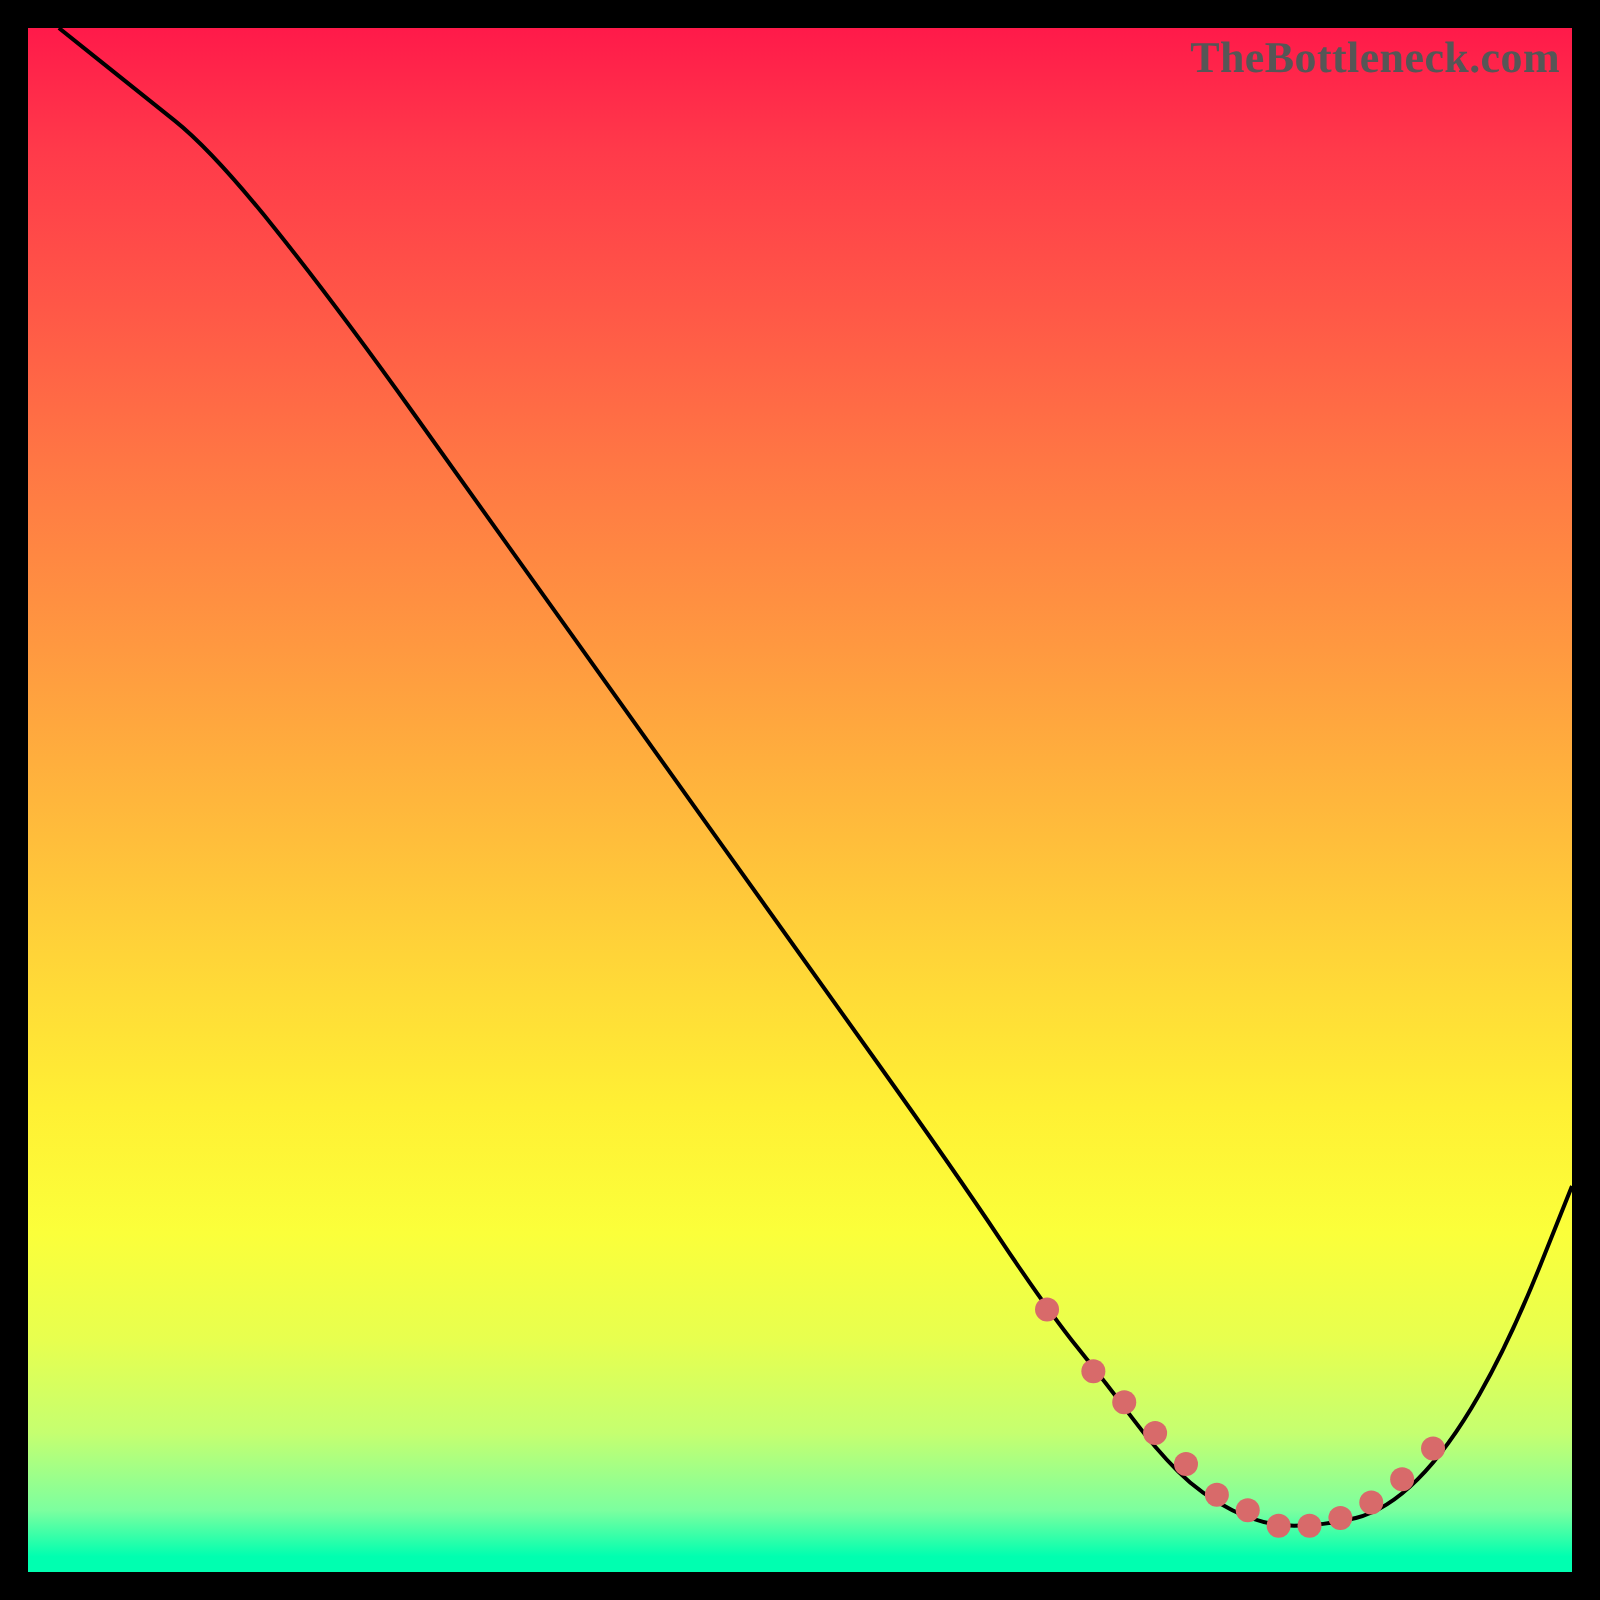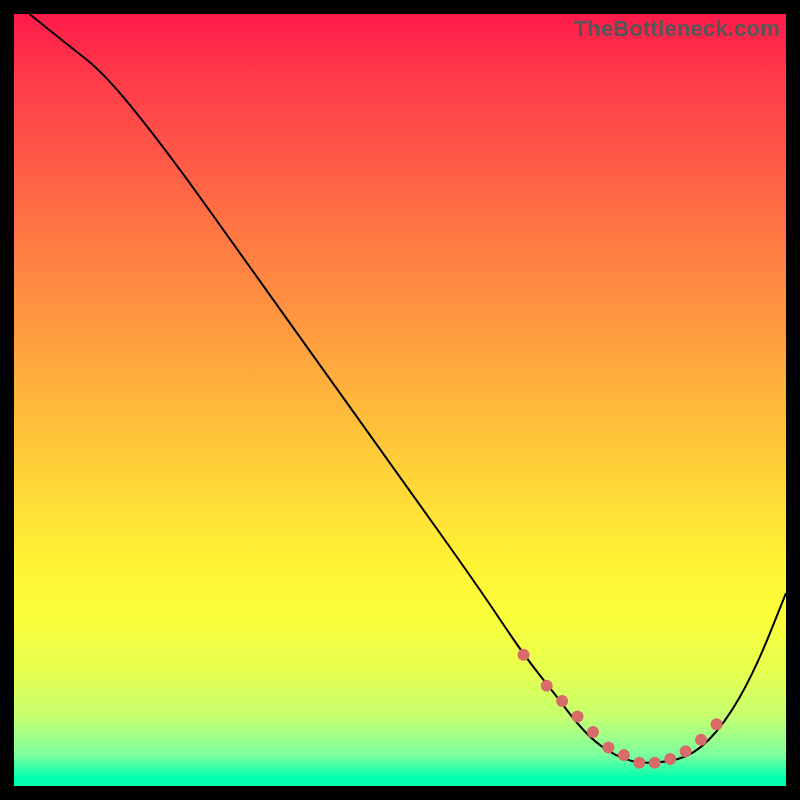--- a/index.html
+++ b/index.html
@@ -8,20 +8,21 @@
     width: 800px;
     height: 800px;
     background: #000;
     overflow: hidden;
     font-family: Arial, Helvetica, sans-serif;
   }
   .chart-wrap {
     position: relative;
     width: 800px;
     height: 800px;
+    font-family: Liberation Serif, serif;
   }
   .plot-area {
     position: absolute;
     left: 14px;
     top: 14px;
     width: 772px;
     height: 772px;
     overflow: hidden;
   }
   .gradient-bg {

